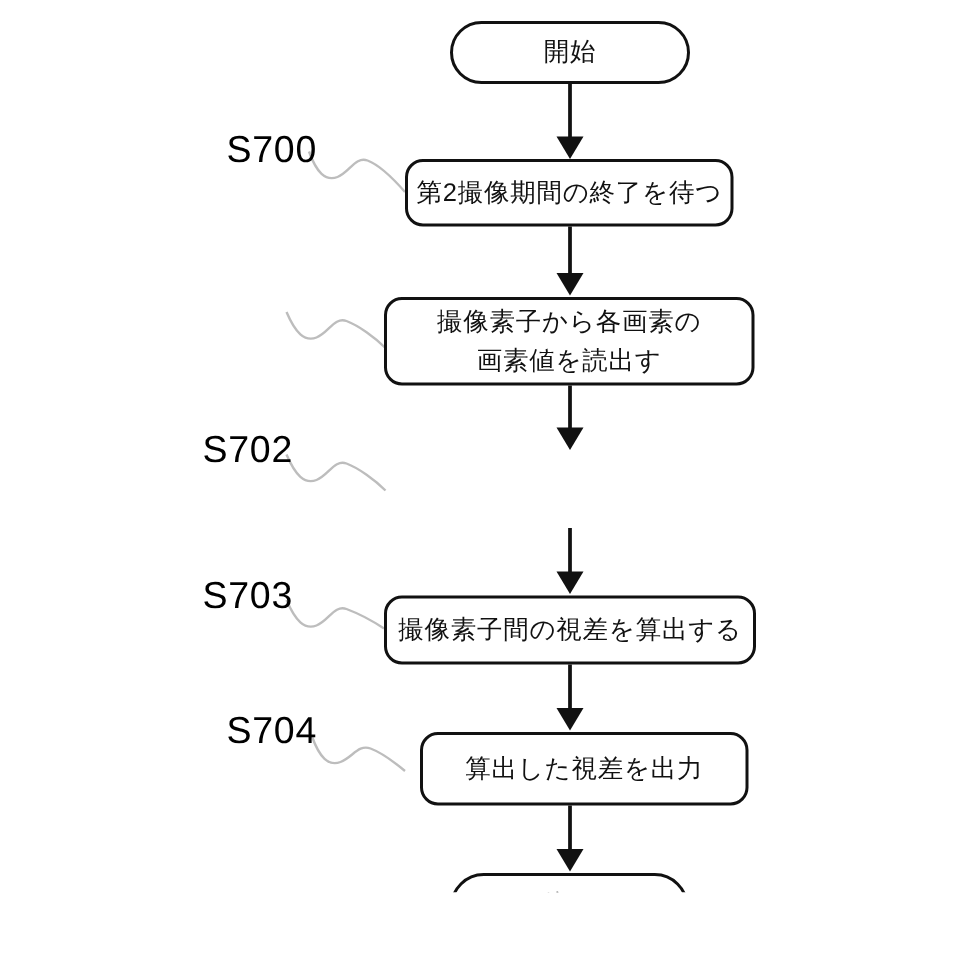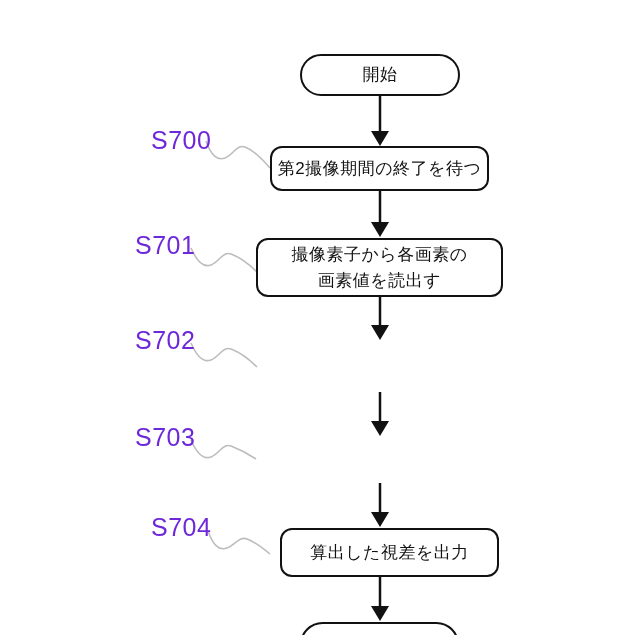--- a/index.html
+++ b/index.html
@@ -7,21 +7,20 @@
     padding: 0;
     background: #ffffff;
     font-family: "Liberation Sans", "DejaVu Sans", sans-serif;
   }
   .canvas {
     position: relative;
     width: 640px;
     height: 595px;
     background: #ffffff;
     overflow: hidden;
-    margin-top: 40px;
   }
   .svg-layer {
     position: absolute;
     left: 0; top: 0;
     width: 640px; height: 640px;
     pointer-events: none;
   }
   .node {
     position: absolute;
     display: flex;
@@ -39,21 +38,21 @@
   }
   .terminator {
     border: 2.5px solid #111111;
     border-radius: 24px;
   }
   .process {
     border: 2px solid #111111;
   }
   .step-label {
     position: absolute;
-    color: #6d28d9;
+    color: #000000;
     font-size: 25px;
     letter-spacing: 0.5px;
   }
   
   #start-node { left: 300px; top: 14px;  width: 160px; height: 42px; }
   #end-node   { left: 300px; top: 582px; width: 159px; height: 45px; font-family: Liberation Mono, monospace; }
   
   #box-s700 { left: 270px; top: 106px; width: 219px; height: 45px; }
   #box-s701 { left: 256px; top: 198px; width: 247px; height: 59px; }
   #box-s702 { left: 256px; top: 301px; width: 247px; height: 51px; }
@@ -103,26 +102,26 @@
     <path d="M 191 303 C 197 317, 203 323, 211 320 C 219 317, 223 306, 231 309 C 239 312, 250 320, 257 327" stroke="#bdbdbd" stroke-width="1.6" fill="none"></path>
     <path d="M 191 400 C 197 414, 203 420, 211 417 C 219 414, 223 403, 231 406 C 239 409, 250 415, 256 419" stroke="#bdbdbd" stroke-width="1.6" fill="none"></path>
     <path d="M 208 491 C 213 505, 219 511, 227 508 C 235 505, 239 496, 247 499 C 255 502, 264 509, 270 514" stroke="#bdbdbd" stroke-width="1.6" fill="none"></path>
   </svg>
 
   <div id="start-node" class="node terminator">開始</div>
 
   <div id="label-s700" class="step-label">S700</div>
   <div id="box-s700" class="node process">第2撮像期間の終了を待つ</div>
 
-  <div id="label-s701" class="step-label">S701</div>
   <div id="box-s701" class="node process">撮像素子から各画素の
 画素値を読出す</div>
 
   <div id="label-s702" class="step-label">S702</div>
 
   <div id="label-s703" class="step-label">S703</div>
+  <div id="box-s703" class="node process">撮像素子間の視差を算出する</div>
 
   <div id="label-s704" class="step-label">S704</div>
   <div id="box-s704" class="node process">算出した視差を出力</div>
 
   <div id="end-node" class="node terminator">終了</div>
 
 </div>
 
 </body></html>

